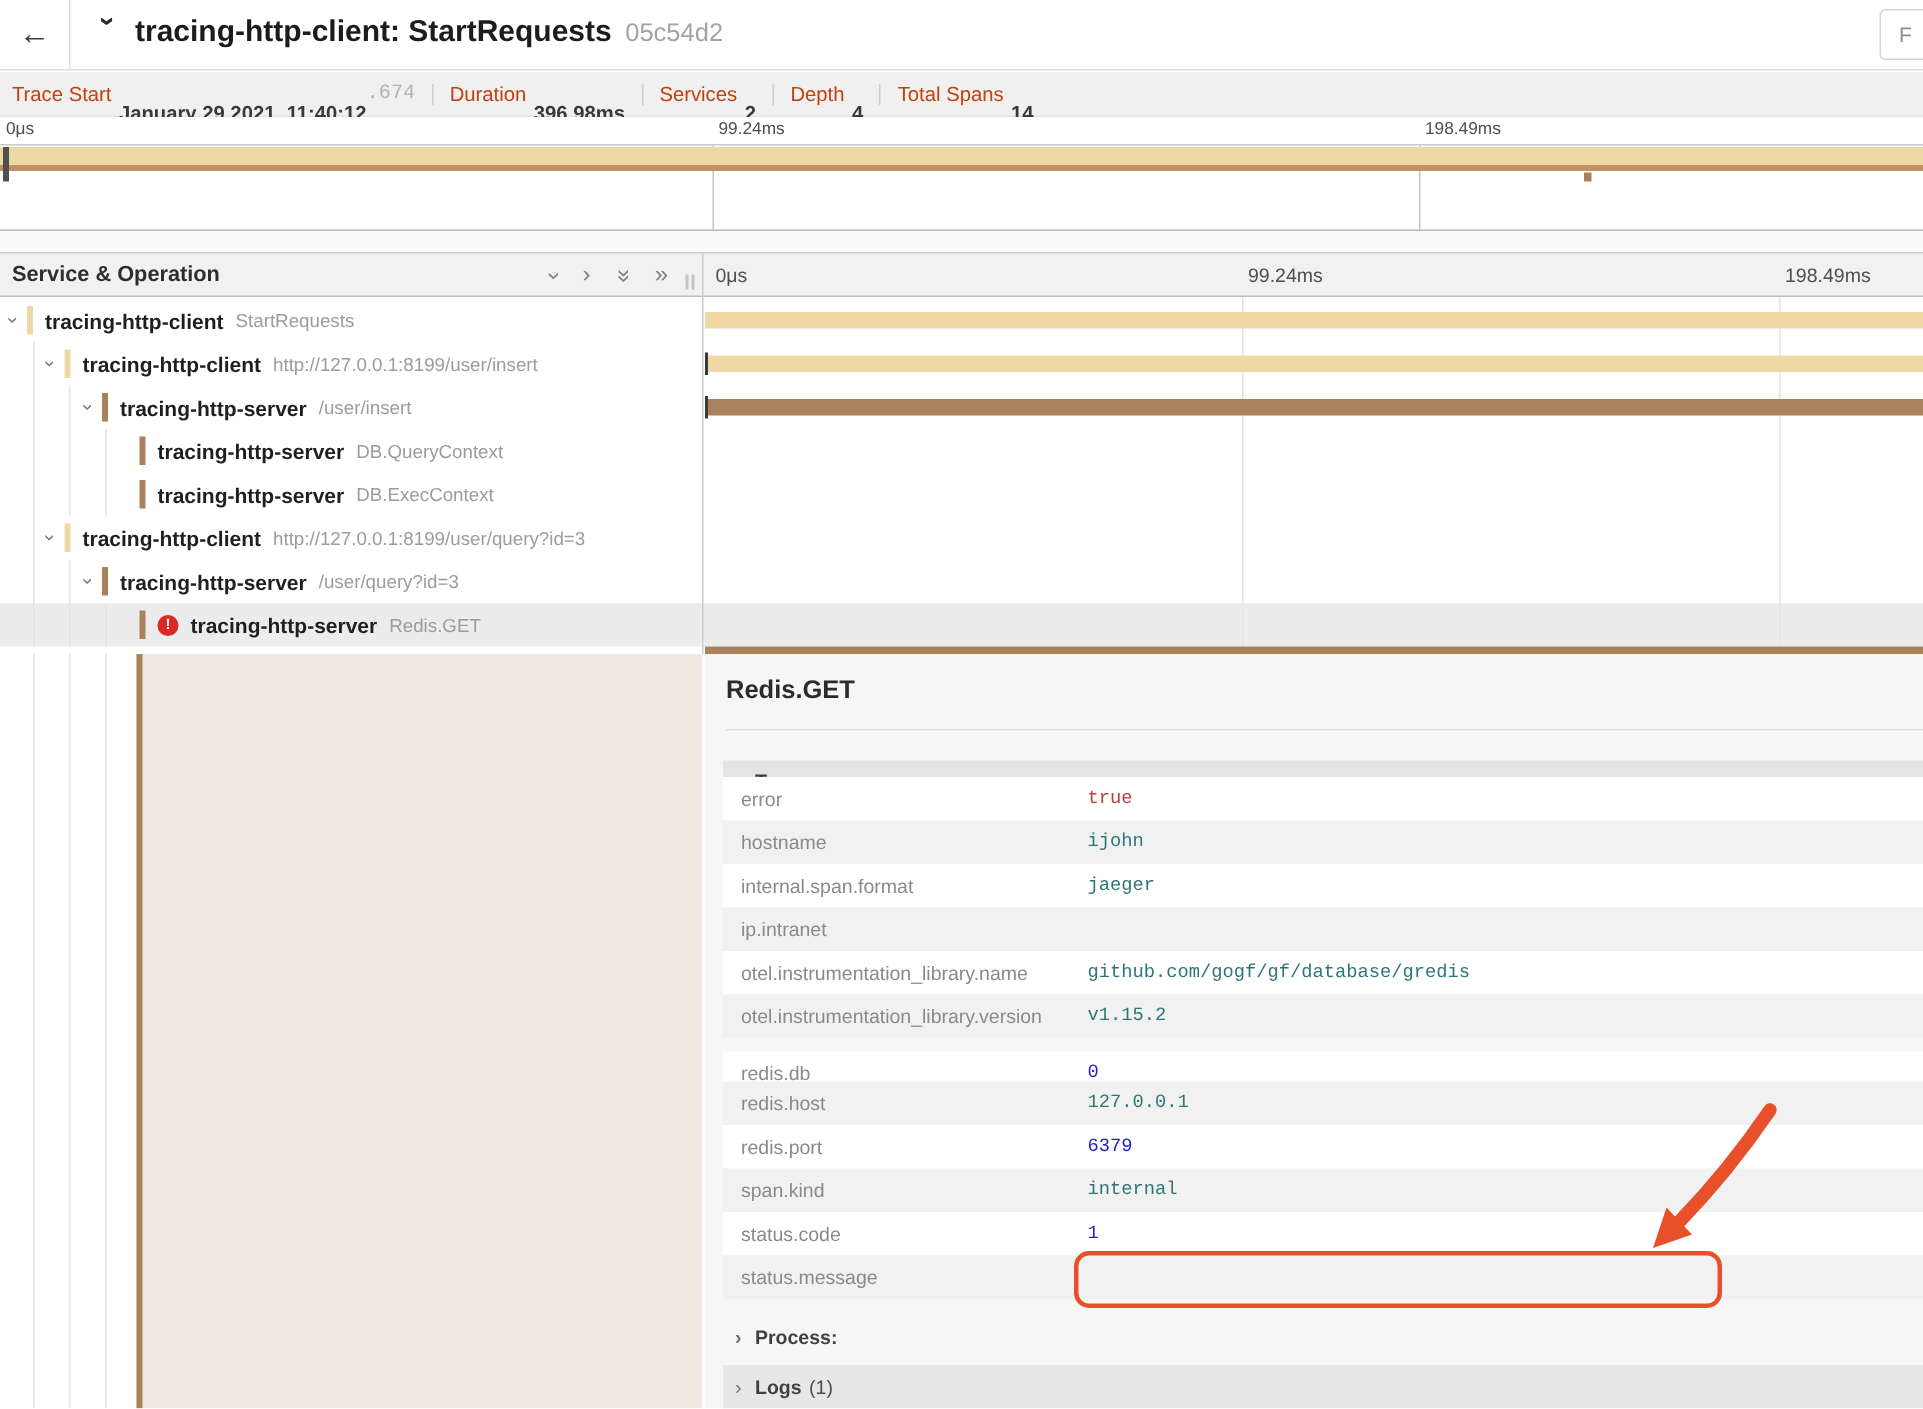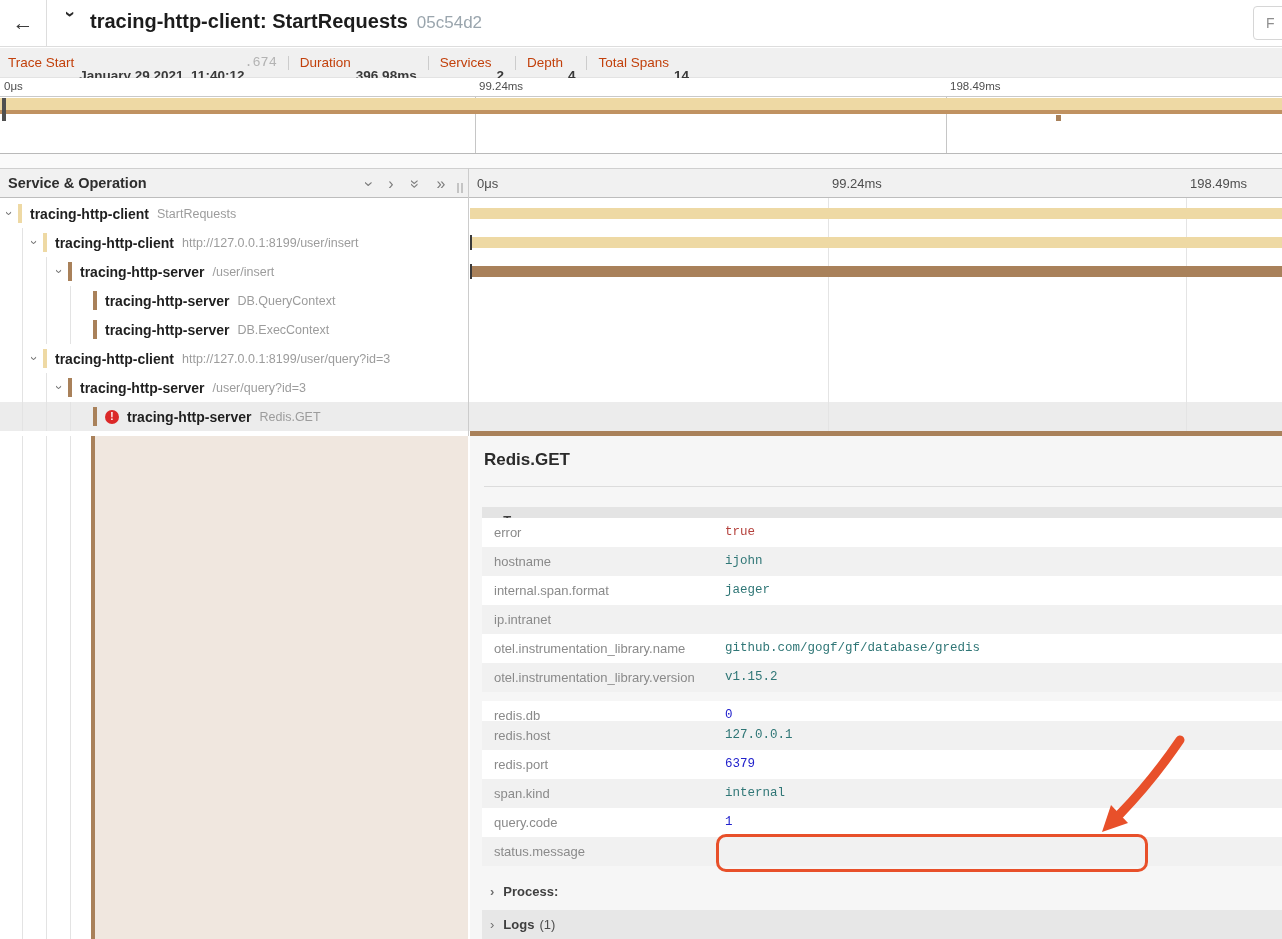--- a/index.html
+++ b/index.html
@@ -334,21 +334,21 @@
     <span class="tag-key">redis.port</span>
     <span class="tag-val v-number">6379</span>
   </div>
 
   <div class="tag-row alt" style="top: 343px;">
     <span class="tag-key">span.kind</span>
     <span class="tag-val v-string">internal</span>
   </div>
 
   <div class="tag-row" style="top: 372px;">
-    <span class="tag-key">query.code</span>
+    <span class="tag-key">status.code</span>
     <span class="tag-val v-number">1</span>
   </div>
 
   <div class="tag-row alt" style="top: 401px;">
     <span class="tag-key">status.message</span>
   </div>
 </div>
     <div class="sec-header process-row">
       <span class="sec-chev">›</span>
       <b>Process:</b>

